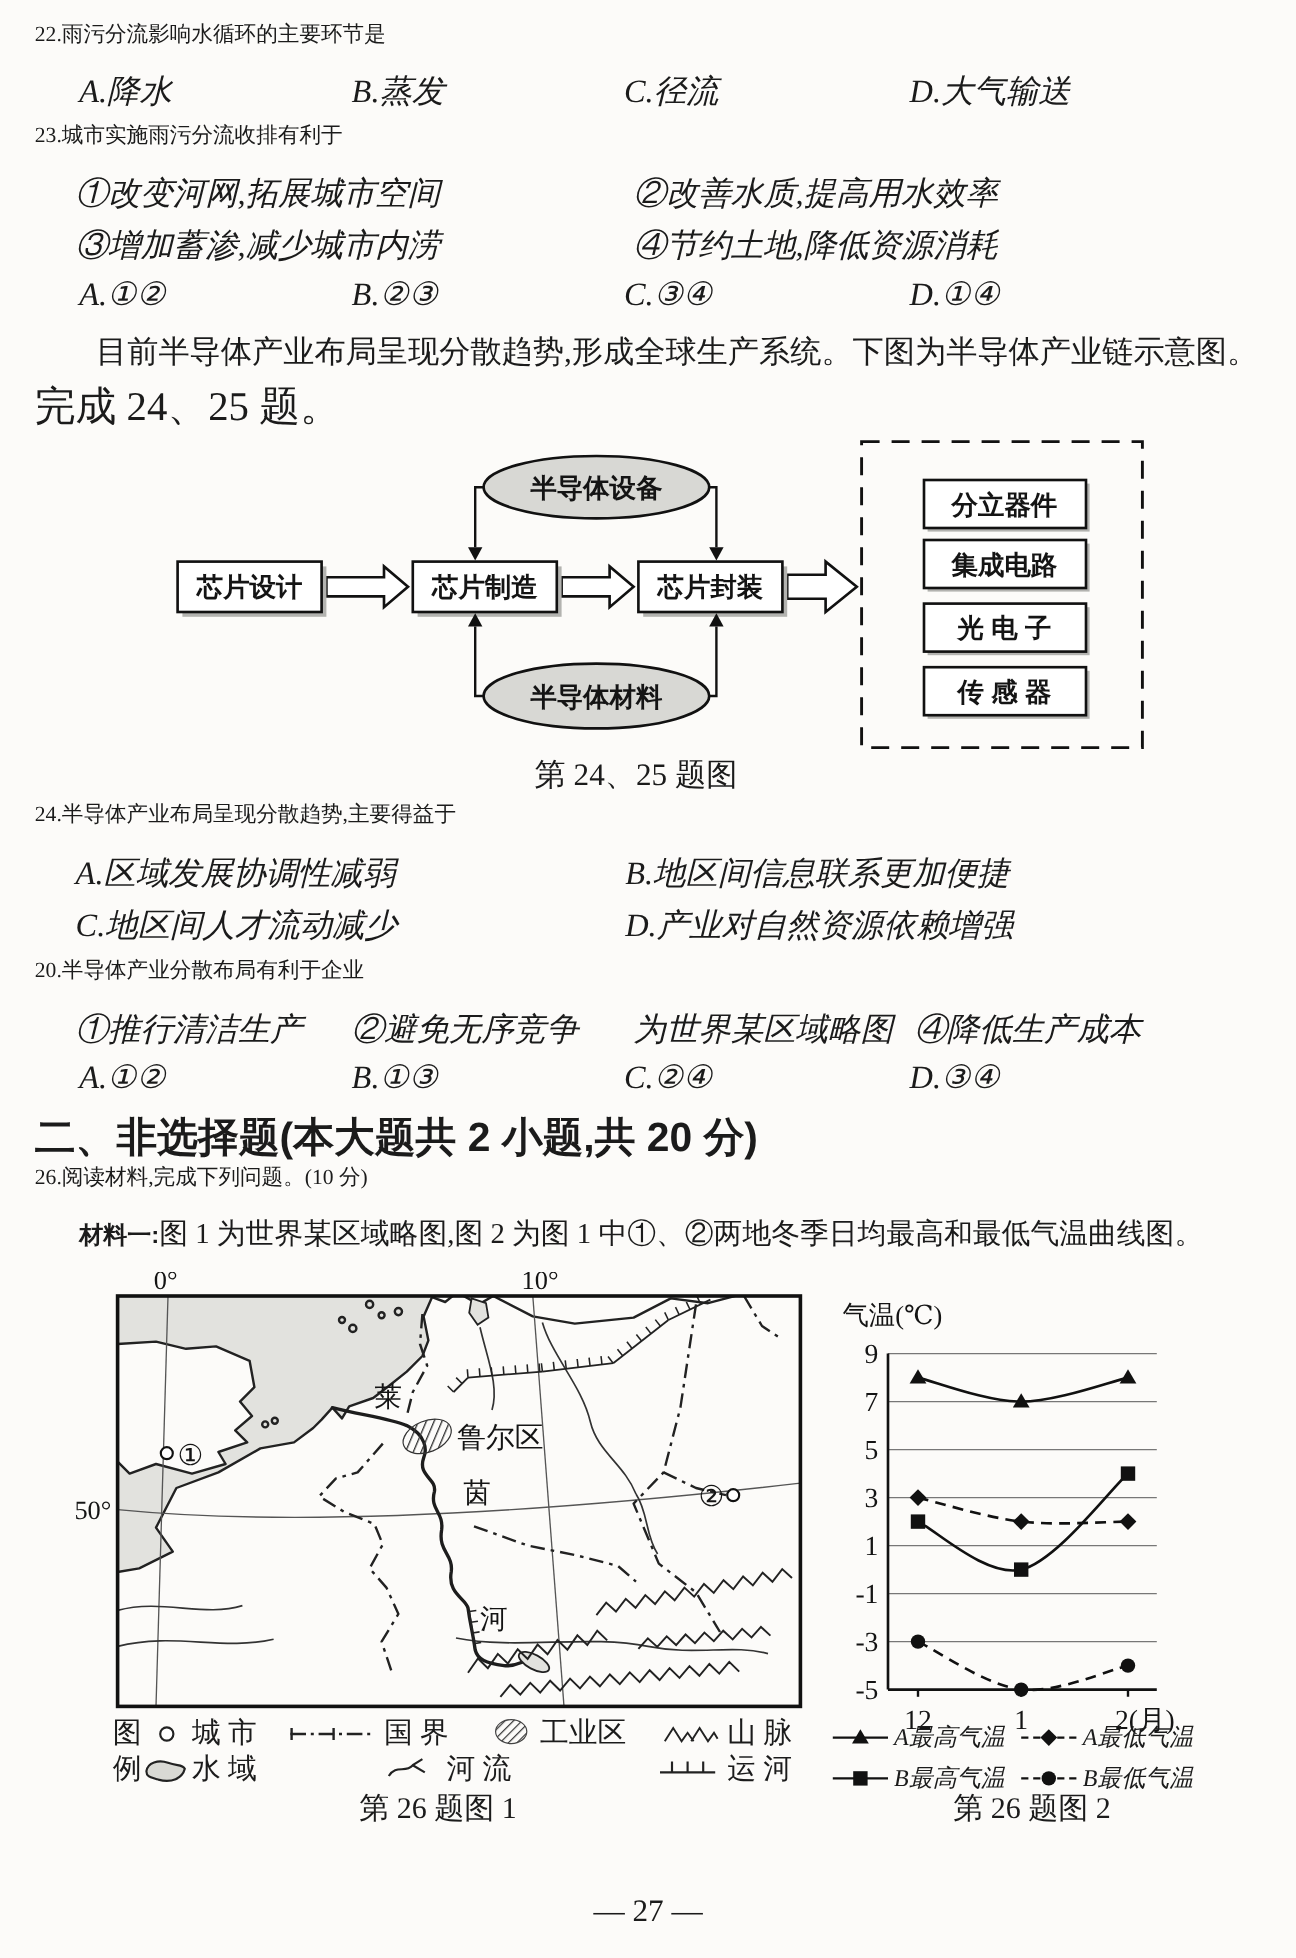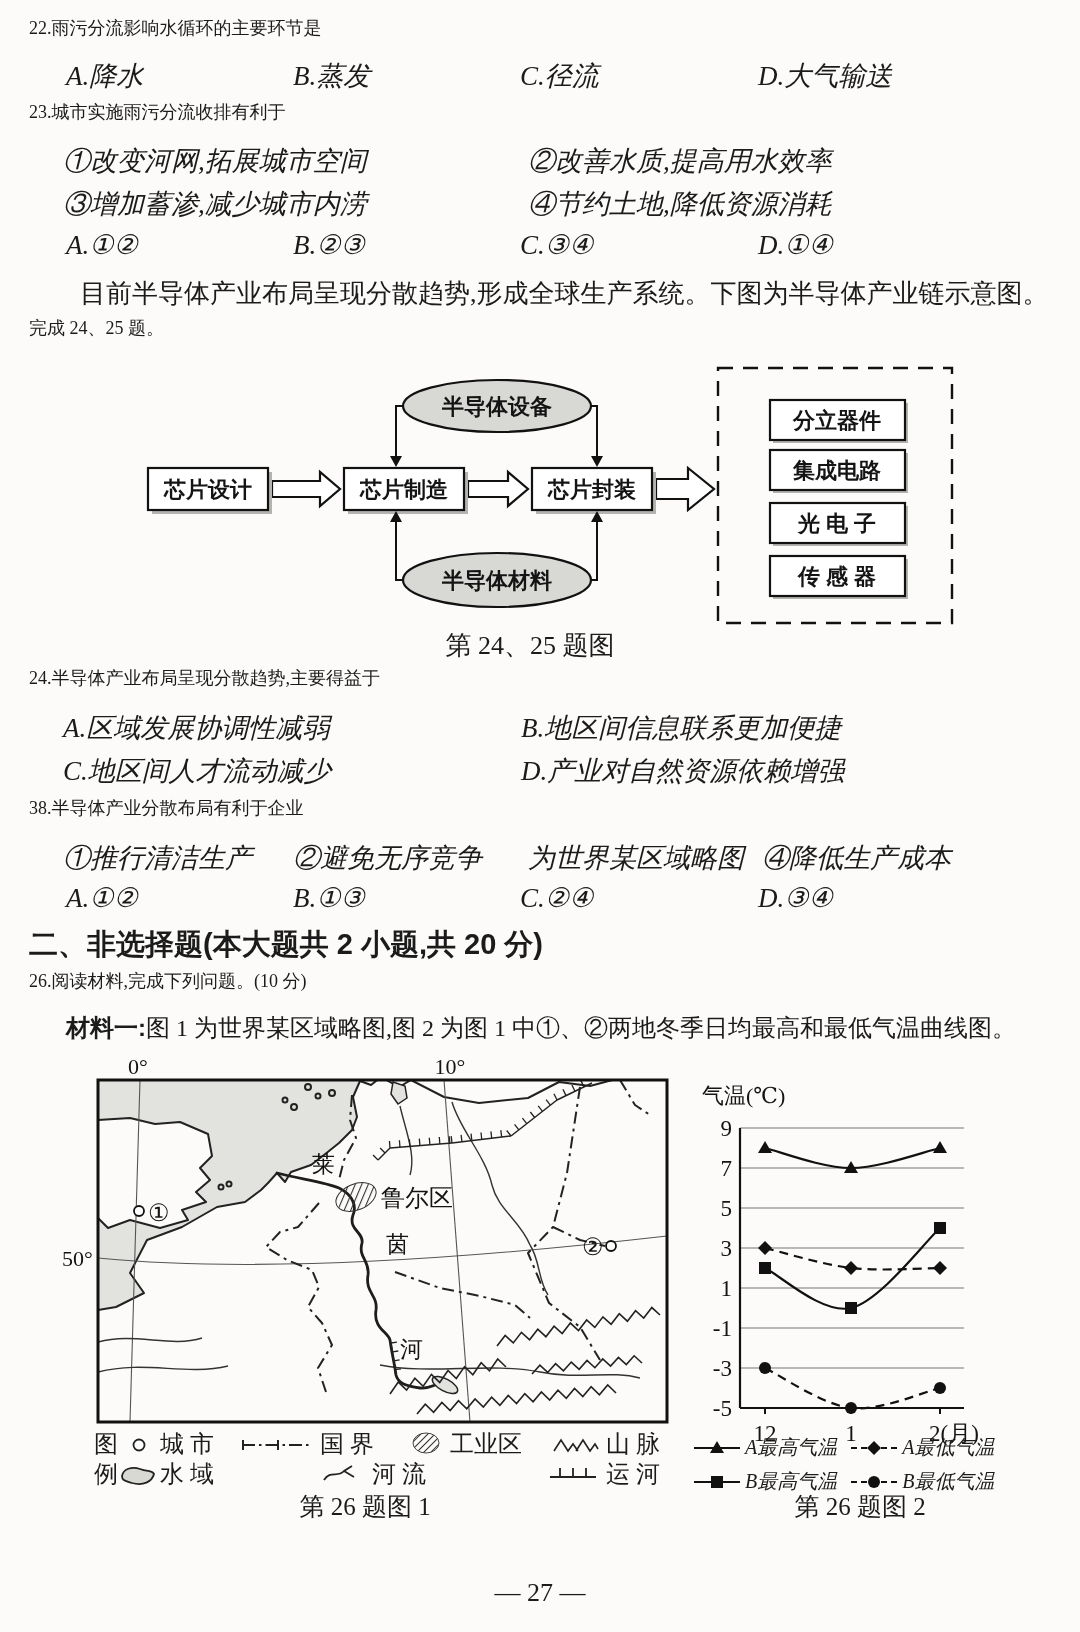--- a/index.html
+++ b/index.html
@@ -59,21 +59,21 @@
     <span class="abs opt" style="left:528px;top:186px">④节约土地,降低资源消耗</span>
   </div>
   <div>
     <span class="abs opt" style="left:66px;top:229px">A.①②</span>
     <span class="abs opt" style="left:293px;top:229px">B.②③</span>
     <span class="abs opt" style="left:520px;top:229px">C.③④</span>
     <span class="abs opt" style="left:758px;top:229px">D.①④</span>
   </div>
 
   <div class="abs" style="left:80px;top:276px;font-size:26px">目前半导体产业布局呈现分散趋势,形成全球生产系统。下图为半导体产业链示意图。</div>
-  <div class="abs" style="left:29px;top:316px;font-size:18px">完成 24、25 题。</div>
+  <div class="abs" style="left:29px;top:316px;font-size:34px">完成 24、25 题。</div>
 
   <svg class="abs" style="left:0;top:350px" width="1080" height="280" viewBox="0 0 1080 280">
 
     <rect class="fdash" x="718" y="18" width="234" height="255"></rect>
 
     <polygon class="farrow" points="272,131 320,131 320,122 340,139 320,156 320,147 272,147"></polygon>
     <polygon class="farrow" points="468,131 508,131 508,122 528,139 508,156 508,147 468,147"></polygon>
     <polygon class="farrow" points="656,129 688,129 688,118 714,139 688,160 688,149 656,149"></polygon>
 
     <rect class="fshadow" x="152" y="122" width="120" height="42"></rect>
@@ -117,39 +117,39 @@
   <div class="abs caption" style="left:280px;top:628px;width:500px;font-size:26px">第 24、25 题图</div>
 
   <div class="abs stem" style="left:29px;top:666px">24.半导体产业布局呈现分散趋势,主要得益于</div>
   <div>
     <span class="abs opt" style="left:63px;top:710px">A.区域发展协调性减弱</span>
     <span class="abs opt" style="left:521px;top:710px">B.地区间信息联系更加便捷</span>
     <span class="abs opt" style="left:63px;top:753px">C.地区间人才流动减少</span>
     <span class="abs opt" style="left:521px;top:753px">D.产业对自然资源依赖增强</span>
   </div>
 
-  <div class="abs stem" style="left:29px;top:796px">38.半导体产业分散布局有利于企业</div>
+  <div class="abs stem" style="left:29px;top:796px">20.半导体产业分散布局有利于企业</div>
   <div>
     <span class="abs opt" style="left:63px;top:840px">①推行清洁生产</span>
     <span class="abs opt" style="left:293px;top:840px">②避免无序竞争</span>
     <span class="abs opt" style="left:528px;top:840px">为世界某区域略图</span>
     <span class="abs opt" style="left:762px;top:840px">④降低生产成本</span>
   </div>
   <div>
     <span class="abs opt" style="left:66px;top:882px">A.①②</span>
     <span class="abs opt" style="left:293px;top:882px">B.①③</span>
     <span class="abs opt" style="left:520px;top:882px">C.②④</span>
     <span class="abs opt" style="left:758px;top:882px">D.③④</span>
   </div>
 
-  <div class="abs heiti" style="left:29px;top:925px;font-size:29px">二、非选择题(本大题共 2 小题,共 20 分)</div>
+  <div class="abs heiti" style="left:29px;top:925px;font-size:34px">二、非选择题(本大题共 2 小题,共 20 分)</div>
 
   <div class="abs stem" style="left:29px;top:969px">26.阅读材料,完成下列问题。(10 分)</div>
   <div class="abs" style="left:66px;top:1012px;font-size:24px">
-    <span class="heiti" style="font-size:24px">材料一:</span><span>图 1 为世界某区域略图,图 2 为图 1 中①、②两地冬季日均最高和最低气温曲线图。</span>
+    <span class="heiti" style="font-size:20px">材料一:</span><span>图 1 为世界某区域略图,图 2 为图 1 中①、②两地冬季日均最高和最低气温曲线图。</span>
   </div>
 
   <svg id="map-svg" class="abs" style="left:60px;top:1060px" width="620" height="370" viewBox="0 0 620 370">
     <defs>
       <pattern id="hatch" width="6" height="6" patternUnits="userSpaceOnUse" patternTransform="rotate(45)">
         <line x1="0" y1="0" x2="0" y2="6" stroke="#333" stroke-width="2.2"></line>
       </pattern>
       <clipPath id="mapclip">
           <rect x="38" y="20" width="569" height="342"></rect>
         </clipPath>

